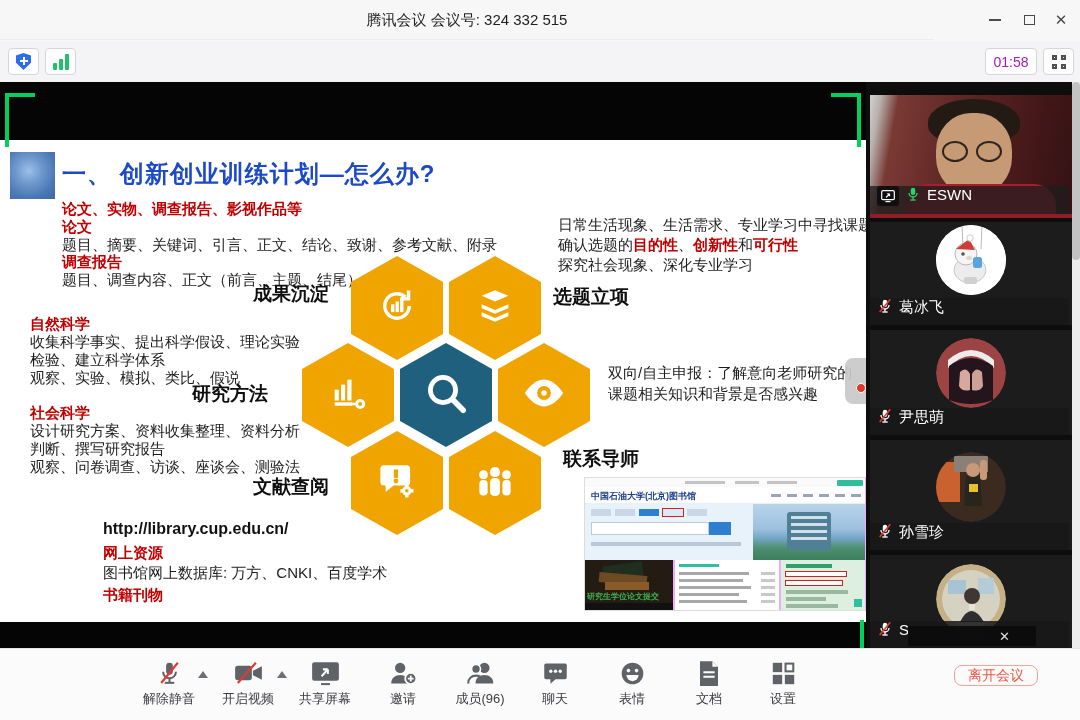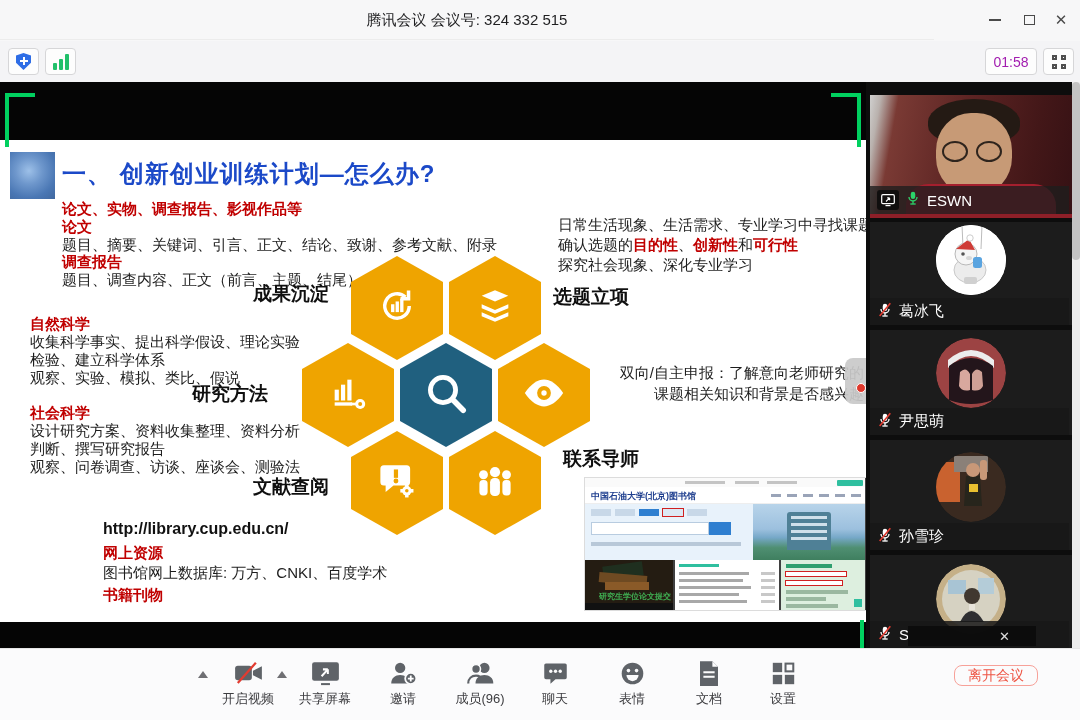--- a/index.html
+++ b/index.html
@@ -29,21 +29,21 @@
   .ctl-timer { left:985px; width:52px; font-size:14px; color:#a21caf; }
   .ctl-fs { left:1043px; width:31px; }
   .fs-ic { position:relative; width:14px; height:14px; }
   .fs-ic i { position:absolute; width:5px; height:5px; border:2px solid #4f4f4f; }
   .fs-tl { left:0; top:0; border-right:none; border-bottom:none; }
   .fs-tr { right:0; top:0; border-left:none; border-bottom:none; }
   .fs-bl { left:0; bottom:0; border-right:none; border-top:none; }
   .fs-br { right:0; bottom:0; border-left:none; border-top:none; }
 
   
-  .share-area { position:absolute; left:0; top:82px; width:866px; height:566px; background:#050505;text-align:right; }
+  .share-area { position:absolute; left:0; top:82px; width:866px; height:566px; background:#050505; }
   .slide { position:absolute; left:0; top:58px; width:866px; height:482px; background:#fff; overflow:hidden; }
   .marker { position:absolute; }
   .corner-tl { left:5px; top:11px; width:30px; height:54px; border-left:4px solid #00d05f; border-top:4px solid #00d05f; }
   .corner-tr { left:831px; top:11px; width:30px; height:54px; border-right:4px solid #00d05f; border-top:4px solid #00d05f; }
   .edge-br { left:860px; top:538px; width:4px; height:28px; background:#00d05f; }
   .side-handle { position:absolute; left:845px; top:276px; width:21px; height:46px; background:#c9c9c9; border-radius:8px 0 0 8px; opacity:.93; }
   .rec-dot { position:absolute; left:856px; top:301px; width:10px; height:10px; border-radius:50%; background:#e0382c; border:1px solid #fff; }
 
   
   .sl { position:absolute; font-size:15px; color:#1d1d1d; white-space:nowrap; line-height:18px; }
@@ -52,21 +52,21 @@
   .s-title { position:absolute; left:62px; top:18px; font-size:24px; font-weight:bold; color:#1b49c8; letter-spacing:1px; white-space:nowrap; }
   .globe { position:absolute; left:10px; top:12px; width:45px; height:47px;
            background:radial-gradient(circle at 42% 40%, #9dc0e8 0%, #6e97cc 35%, #4a77b4 70%, #40689f 100%); }
   .s-url { font-size:16px; font-weight:bold; color:#111; }
 
   
   .hex { position:absolute; width:92px; height:104px; clip-path:polygon(50% 0,100% 25%,100% 75%,50% 100%,0 75%,0 25%); background:#efa400; display:flex; align-items:center; justify-content:center; }
   .hex.blue { background:#20607f; }
 
   
-  .web { position:absolute; left:585px; top:338px; width:301px; height:132px; background:#404040; box-shadow:0 0 0 1px #dcdcdc; overflow:hidden; }
+  .web { position:absolute; left:585px; top:338px; width:301px; height:132px; background:#f0abfc; box-shadow:0 0 0 1px #dcdcdc; overflow:hidden; }
   .web-top { position:absolute; left:0; top:0; width:280px; height:9px; background:#fafafa; }
   .web-top i { position:absolute; top:3px; height:3px; background:#c4c4c4; }
   .web-go { position:absolute; right:2px; top:1.5px; width:26px; height:6px; background:#2fbf9f; border-radius:1px; }
   .web-hd { position:absolute; left:0; top:9px; width:280px; height:17px; background:#fff; border-bottom:1px solid #eee; }
   .web-logo { position:absolute; left:6px; top:3px; font-size:9px; font-weight:bold; color:#1f3f8f; white-space:nowrap; }
   .web-nav { position:absolute; right:4px; top:7px; display:flex; gap:6px; }
   .web-nav i { width:10px; height:3px; background:#9aa4b8; }
   .web-mid { position:absolute; left:0; top:26px; width:280px; height:56px; }
   .web-search { position:absolute; left:0; top:0; width:168px; height:56px; background:#e8f2fb; }
   .web-tabs { position:absolute; left:6px; top:5px; display:flex; gap:4px; }
@@ -96,21 +96,21 @@
   .web-panel .sq { position:absolute; right:3px; bottom:3px; width:8px; height:8px; background:#2fbf9f; left:auto; }
 
   
   .sidebar { position:absolute; left:866px; top:82px; width:214px; height:566px; background:#0d0d0d; }
   .tile { position:absolute; left:4px; width:202px; background:#1c1c1c; overflow:hidden; }
   .t1 { top:13px; height:123px; }
   .t2 { top:140px; height:103px; }
   .t3 { top:248px; height:105px; }
   .t4 { top:358px; height:110px; }
   .t5 { top:473px; height:93px; }
-  .nbar { position:absolute; left:0; right:3px; bottom:0; height:27px; background:rgba(24,24,24,.85); display:flex; align-items:center; gap:6px; padding:0 7px; }
+  .nbar { position:absolute; left:0; right:3px; bottom:0; height:27px; background:rgba(24,24,24,.85); display:flex; align-items:flex-start; gap:6px; padding:0 7px; }
   .nbar .pname { color:#fff; font-size:15px; white-space:nowrap; overflow:hidden; }
   .t1 .nbar { bottom:4px; height:28px; background:rgba(30,30,30,.78); }
   .chip { width:22px; height:20px; background:rgba(10,10,10,.85); border-radius:3px; display:flex; align-items:center; justify-content:center; flex:none; }
   .av { position:absolute; left:50%; transform:translateX(-50%); width:70px; height:70px; border-radius:50%; overflow:hidden; }
   
   .v1 { position:absolute; inset:0; background:linear-gradient(100deg,#d0d0cf 0%,#b9b1ad 5%,#7a3a34 13%,#5c2423 45%,#431718 78%,#351114 100%); }
   .v1-hair { position:absolute; left:58px; top:4px; width:92px; height:46px; background:#241a14; border-radius:50% 50% 42% 42%; }
   .v1-face { position:absolute; left:66px; top:18px; width:76px; height:82px; background:#c79a76; border-radius:46%; }
   .v1-gl { position:absolute; top:28px; width:26px; height:21px; border:2.5px solid #2e241d; border-radius:50%; }
   .v1-gl.l { left:6px; } .v1-gl.r { left:40px; }
@@ -487,20 +487,32 @@
         </div>
     </div>
 
     <div class="sb-track">
       <div class="sb-thumb"></div>
     </div>
   </div>
 
   <div class="toolbar">
 
+    <div class="tb" style="left:133px;">
+      <div class="tb-ic">
+          <svg width="27" height="27" viewBox="0 0 24 24">
+            <rect x="9" y="2.5" width="6" height="10.5" rx="3" fill="#5f6368"></rect>
+            <path d="M6.3 10.5a5.7 5.7 0 0 0 11.4 0" fill="none" stroke="#5f6368" stroke-width="1.8"></path>
+            <line x1="12" y1="16.6" x2="12" y2="19.6" stroke="#5f6368" stroke-width="1.8"></line>
+            <line x1="7.8" y1="20.3" x2="16.2" y2="20.3" stroke="#5f6368" stroke-width="1.8"></line>
+            <line x1="4.6" y1="20.5" x2="19.4" y2="2.5" stroke="#e23b30" stroke-width="2"></line>
+          </svg>
+        </div>
+      <div class="tb-lb">解除静音</div>
+    </div>
     <div class="caret" style="left:198px;"></div>
 
     <div class="tb" style="left:212px;">
       <div class="tb-ic">
           <svg width="29" height="27" viewBox="0 0 26 22">
             <rect x="1" y="4" width="15" height="13" rx="2.5" fill="#5f6368"></rect>
             <path d="M17 8.5l8-4v12l-8-4z" fill="#5f6368"></path>
             <line x1="3.4" y1="19.6" x2="19.6" y2="1.4" stroke="#e23b30" stroke-width="2"></line>
           </svg>
         </div>

